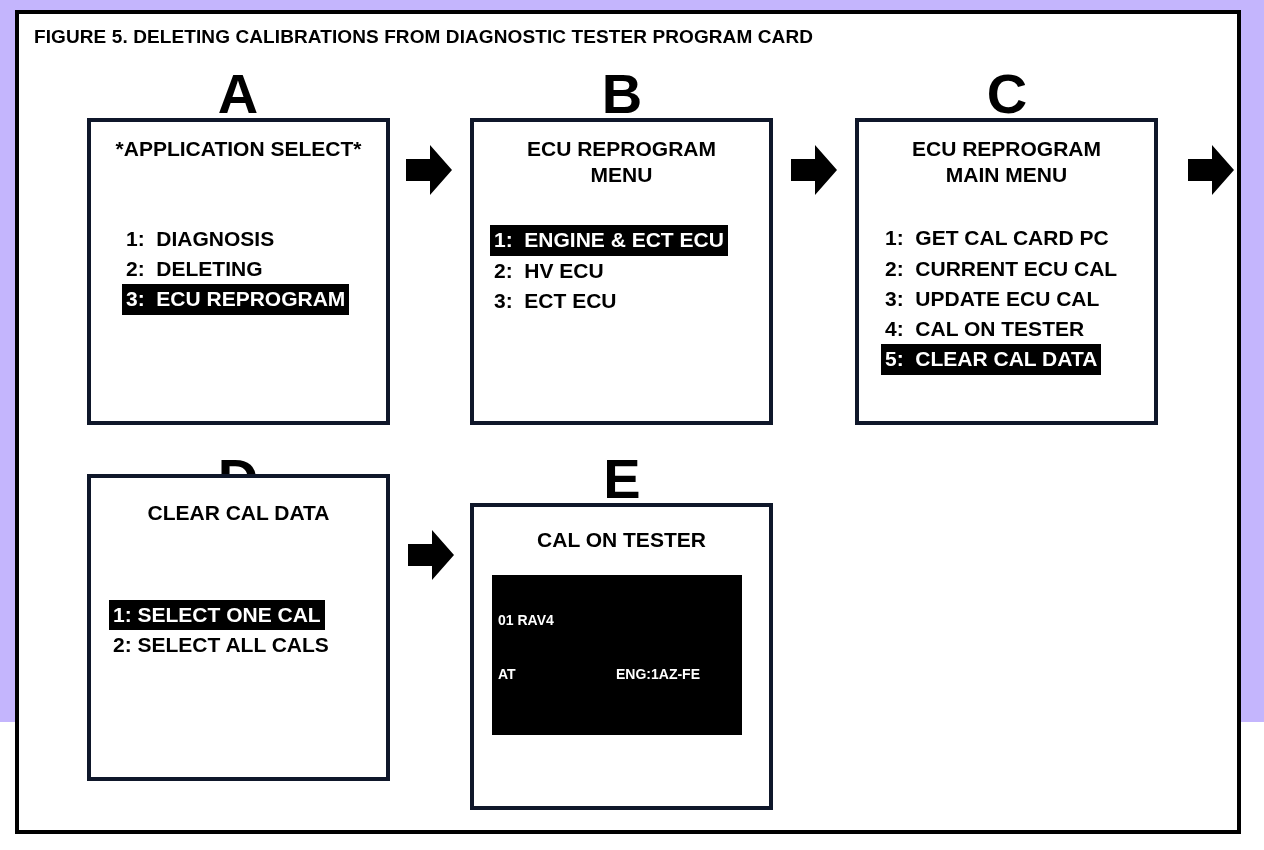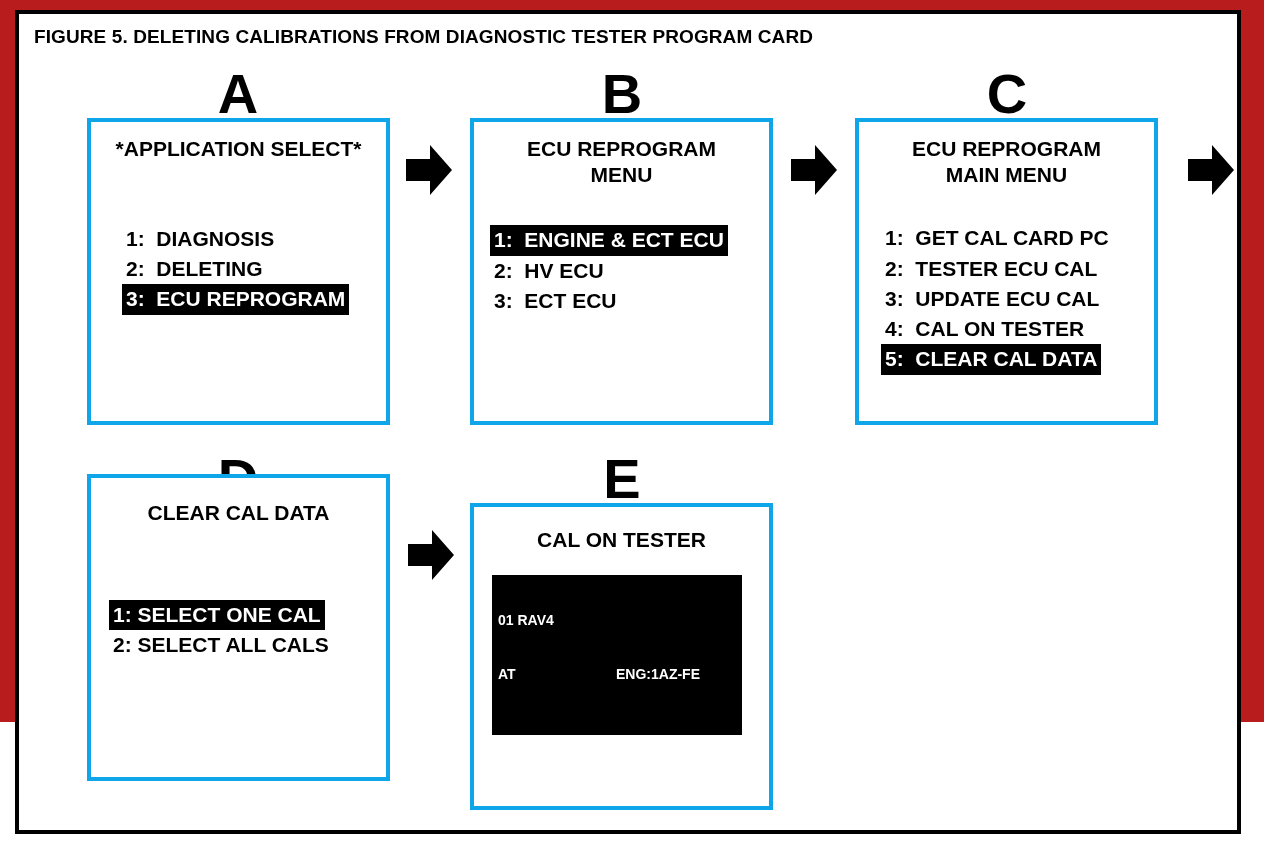--- a/index.html
+++ b/index.html
@@ -12,21 +12,21 @@
     height: 850px;
     font-family: "Liberation Sans", sans-serif;
     color: #000000;
     overflow: hidden;
   }
 
   #figure-root {
     position: relative;
     width: 1264px;
     height: 722px;
-    background: #b91c1c;
+    background: #c4b5fd;
   }
 
   
   .outer-frame {
     position: absolute;
     left: 15px;
     top: 10px;
     width: 1226px;
     height: 824px;
     border: 4px solid #000000;
@@ -52,21 +52,21 @@
     font-size: 56px;
     font-weight: bold;
     line-height: 1;
     text-align: center;
     width: 60px;
   }
 
   
   .screen {
     position: absolute;
-    border: 4px solid #0ea5e9;
+    border: 4px solid #0f172a;
     background: #ffffff;
     box-sizing: border-box;
   }
   .screen-inner {
     position: relative;
     width: 100%;
     height: 100%;
   }
 
   .screen-title {
@@ -196,21 +196,21 @@
     </svg>
   </div>
 
   <div class="panel-letter" style="left:977px; top:66px;">C</div>
   <div class="screen" id="panel-c-screen">
     <div class="screen-inner">
       <div class="screen-title">ECU REPROGRAM
 MAIN MENU</div>
       <ul class="menu-list">
         <li class="menu-row"><span class="plain">1:  GET CAL CARD PC</span></li>
-        <li class="menu-row"><span class="plain">2:  TESTER ECU CAL</span></li>
+        <li class="menu-row"><span class="plain">2:  CURRENT ECU CAL</span></li>
         <li class="menu-row"><span class="plain">3:  UPDATE ECU CAL</span></li>
         <li class="menu-row"><span class="plain">4:  CAL ON TESTER</span></li>
         <li class="menu-row"><span class="hl">5:  CLEAR CAL DATA</span></li>
       </ul>
     </div>
   </div>
 
   <div class="arrow" style="left:1188px; top:145px;">
     <svg viewBox="0 0 46 50" preserveAspectRatio="none" aria-hidden="true">
       <path d="M0,14 L24,14 L24,0 L46,25 L24,50 L24,36 L0,36 Z" fill="#000000"></path>

